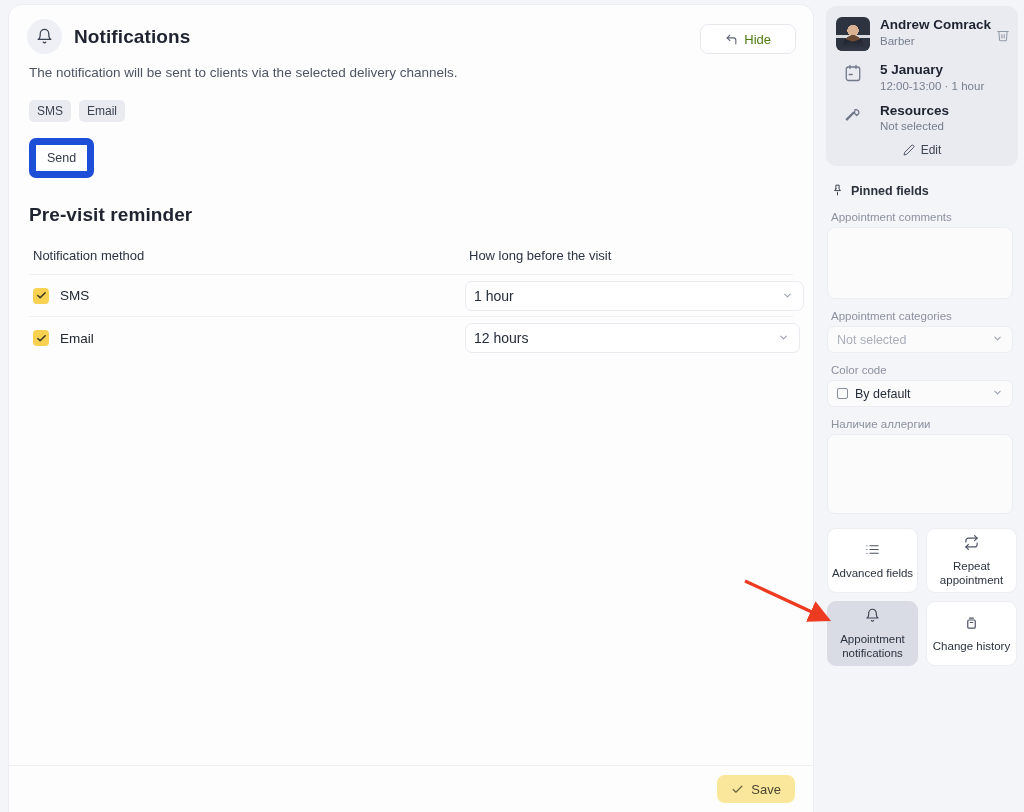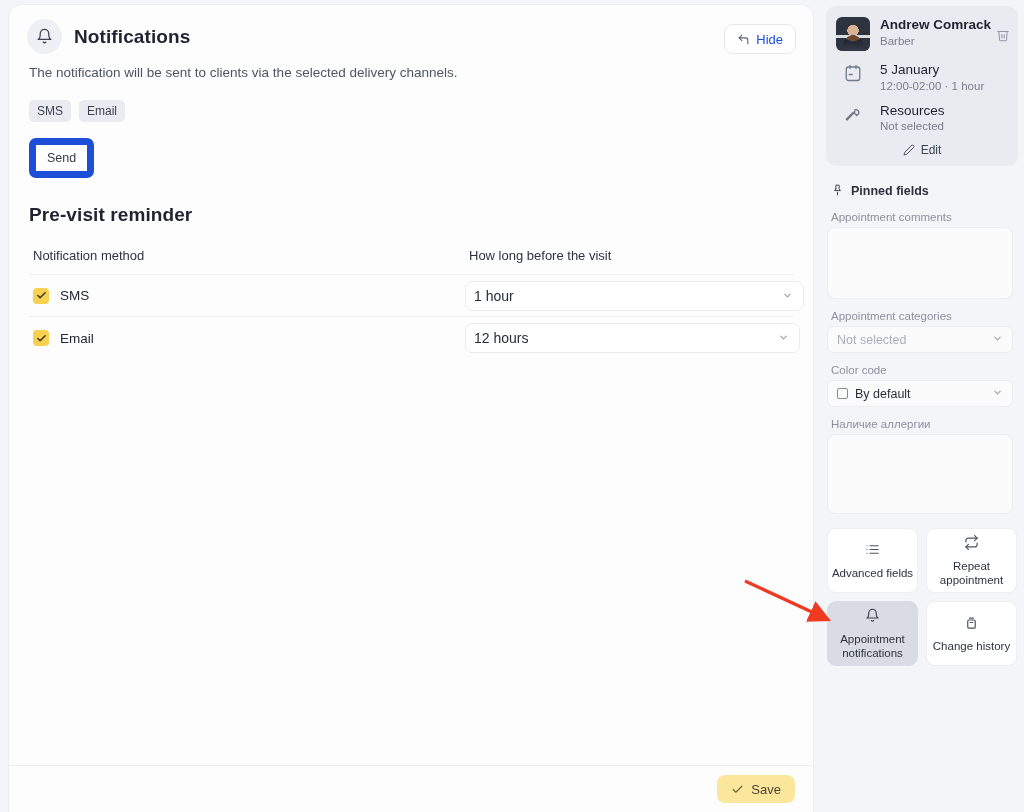--- a/index.html
+++ b/index.html
@@ -28,23 +28,23 @@
   .hdr { display: flex; align-items: center; padding: 14px 18px 0 18px; position: relative; }
   .bell-circle {
     width: 35px; height: 35px; border-radius: 50%;
     background: #eef0f5; display: flex; align-items: center; justify-content: center;
     flex: 0 0 auto;
   }
   .hdr-title { font-size: 19px; font-weight: 600; color: #1f2430; margin-left: 12px; letter-spacing: .1px; }
   .hide-btn {
     position: absolute; right: 17px; top: 19px;
     display: flex; align-items: center; gap: 6px;
-    height: 30px; padding: 0 12px;
+    height: 30px; padding: 0 24px;
     border: 1px solid #e6e8ee; border-radius: 8px; background: #fff;
-    font-size: 13px; color: #1d4ed8; cursor: pointer;
+    font-size: 13px; color: #4d7c0f; cursor: pointer;
   }
 
   
   .sec { padding: 0 20px; }
   .h2 { font-size: 19px; font-weight: 600; color: #1f2430; margin-top: 26px; letter-spacing: .1px; }
   .desc { font-size: 13.5px; color: #4d5462; margin-top: 11px; }
 
   .chips { display: flex; gap: 8px; margin-top: 20px; }
   .chip {
     background: #e9ebf1; color: #3b4250; border-radius: 5px;
@@ -119,21 +119,21 @@
   .avatar::after {
     content: ""; position: absolute; left: 4px; right: 4px; bottom: 0; height: 36%;
     background: linear-gradient(#20242e, #353b49);
     clip-path: polygon(0 100%, 18% 0, 50% 24%, 82% 0, 100% 100%);
   }
   .name { font-size: 13.5px; font-weight: 600; color: #1d2330; line-height: 1.25; }
   .role { font-size: 11.5px; color: #767e8e; margin-top: 1px; }
   .trash { position: absolute; right: 8px; top: 22px; cursor: pointer; }
   .ico-col { width: 34px; flex: 0 0 34px; display: flex; justify-content: center; padding-top: 3px; }
   .info-row2 { display: flex; gap: 10px; margin-top: 10px; }
-  .big { font-size: 13.5px; font-weight: 400; color: #1d2330; line-height: 1.3; }
+  .big { font-size: 13.5px; font-weight: 700; color: #1d2330; line-height: 1.3; }
   .small { font-size: 11.5px; color: #767e8e; margin-top: 1px; }
   .edit-row {
     display: flex; align-items: center; justify-content: center; gap: 6px;
     margin-top: 11px; font-size: 12px; color: #3d4451; cursor: pointer;
   }
 
   .pin-row { display: flex; align-items: center; gap: 7px; margin: 16px 0 0 5px; }
   .pin-lbl { font-size: 12.5px; font-weight: 600; color: #2b313d; }
   .fld-lbl { font-size: 11.5px; color: #8b919f; margin: 11px 0 4px 5px; }
   .textarea {
@@ -291,21 +291,21 @@
 
       <div class="info-row2">
         <div class="ico-col">
           <svg width="18" height="18" viewBox="0 0 24 24" fill="none" stroke="#70788a" stroke-width="1.7" stroke-linecap="round" stroke-linejoin="round">
             <rect x="3" y="4" width="18" height="18" rx="3"></rect>
               <path d="M16 2v4M8 2v4M7 14h4"></path>
           </svg>
         </div>
         <div>
           <div class="big">5 January</div>
-          <div class="small">12:00-02:00 · 1 hour</div>
+          <div class="small">12:00-13:00 · 1 hour</div>
         </div>
       </div>
 
       <div class="info-row2">
         <div class="ico-col">
           <svg width="18" height="18" viewBox="0 0 24 24" fill="none" stroke="#70788a" stroke-width="1.7" stroke-linecap="round" stroke-linejoin="round">
             <path d="M14.7 6.3a4 4 0 0 1 5 5L17 14l-3-3 .7-4.7z"></path>
               <path d="M13.5 10.5L4 20l-1-1 9.5-9.5"></path>
           </svg>
         </div>

